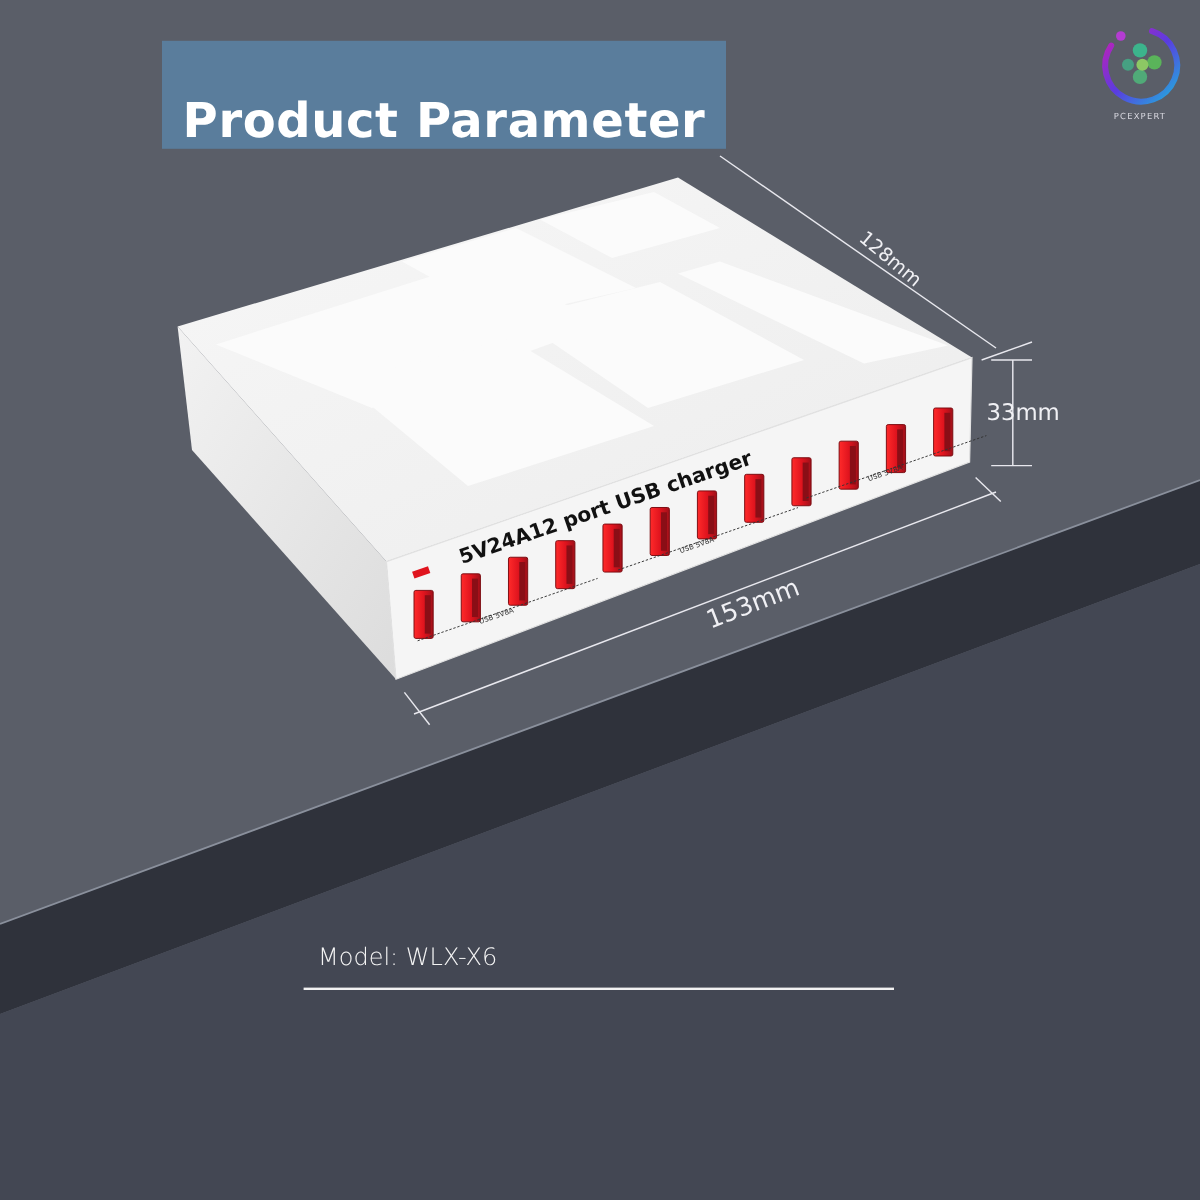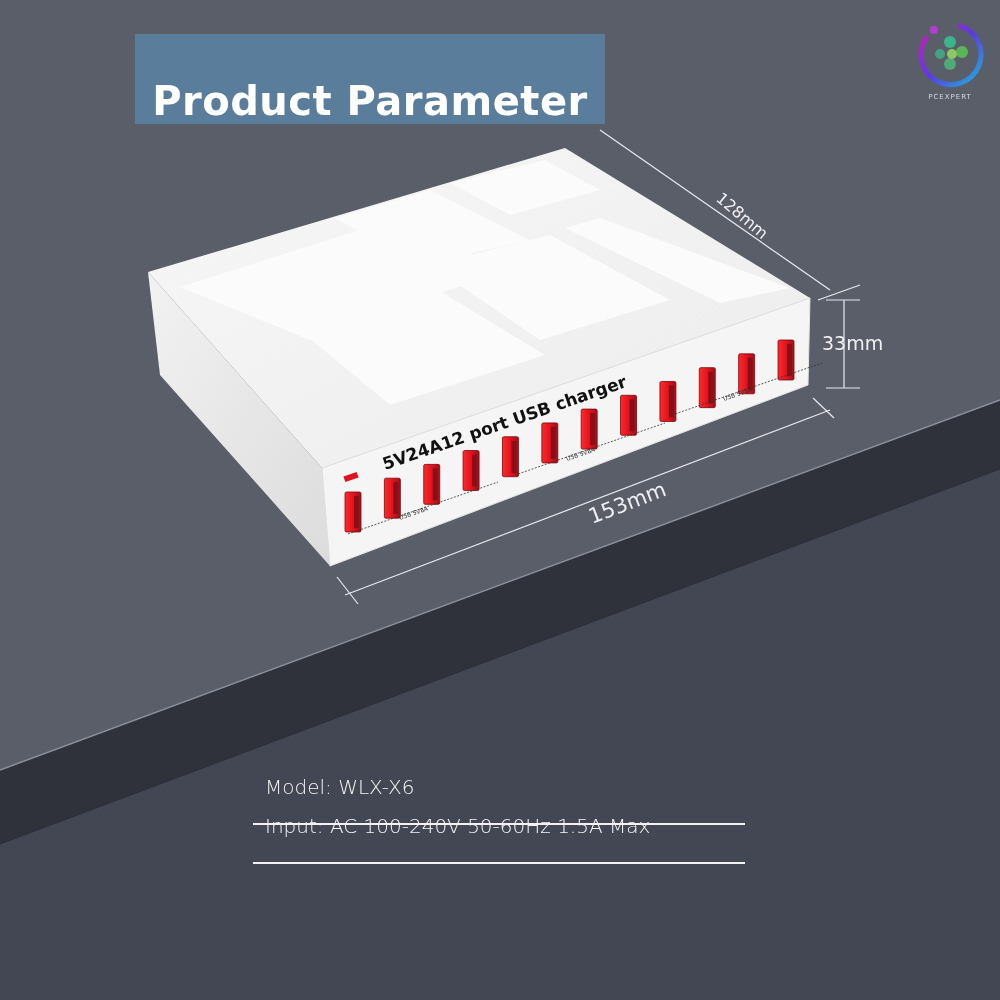--- a/index.html
+++ b/index.html
@@ -4,21 +4,21 @@
 <style>
   html, body { margin:0; padding:0; }
   body { width:1000px; height:1000px; position:relative; overflow:hidden; background:#5a5e68; font-family:"DejaVu Sans", sans-serif; }
   .scene { position:absolute; inset:0; }
   .title-banner { position:absolute; left:135px; top:34px; width:470px; height:90px; background:#5a7d9c; display:flex; align-items:flex-end; justify-content:center; }
   .title-banner span { color:#ffffff; font-family:"DejaVu Sans", sans-serif; font-weight:bold; font-size:40px; letter-spacing:0.5px; }
   .logo { position:absolute; left:912px; top:18px; width:76px; height:76px; }
   .logo-text { position:absolute; left:908px; top:74px; width:84px; text-align:center; font-size:7px; letter-spacing:1px; color:#d8d8e0; font-family:"DejaVu Sans", sans-serif;margin-top:19px; }
   .specs { position:absolute; left:253px; top:786px; width:492px; }
   .spec-row { height:39px; border-bottom:2px solid #f2f2f2; display:flex; align-items:flex-end; padding-left:12px; box-sizing:border-box; }
-  .spec-row span { color:#f4f4f4; font-family:"DejaVu Sans", sans-serif; font-size:20px; padding-bottom:24px; font-weight:300; }
+  .spec-row span { color:#f4f4f4; font-family:"DejaVu Sans", sans-serif; font-size:20px; padding-bottom:14px; font-weight:300; }
 </style>
 </head>
 <body>
 
 <div class="scene">
   <svg width="1000" height="1000" viewBox="0 0 1000 1000" style="position:absolute;left:0;top:0">
     <defs>
       <linearGradient id="topGrad" x1="0" y1="0" x2="1" y2="1">
         <stop offset="0" stop-color="#f7f7f7"></stop>
         <stop offset="1" stop-color="#ececec"></stop>
@@ -150,16 +150,13 @@
   <circle cx="38" cy="46" r="6" fill="#50aa78"></circle>
   <circle cx="28" cy="36" r="5" fill="#46a082"></circle>
   <circle cx="40" cy="36" r="5" fill="#8cc864"></circle>
 </svg>
 <div class="logo-text">PCEXPERT</div>
 
 <div class="specs">
   <div class="spec-row">
       <span>Model: WLX-X6</span>
     </div>
-  <div class="spec-row">
-      <span>Input: AC 100-240V 50-60Hz 1.5A Max</span>
-    </div>
 </div>
 
 </body></html>

